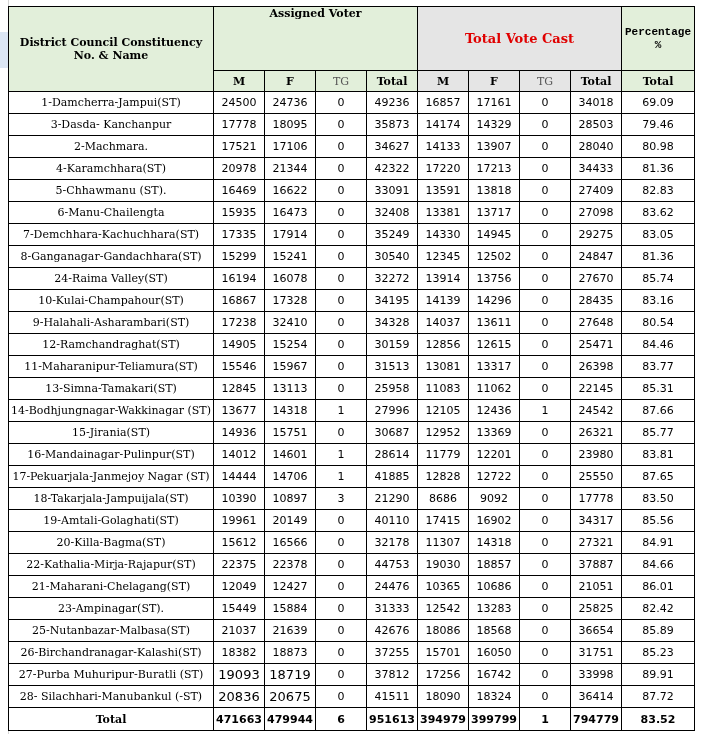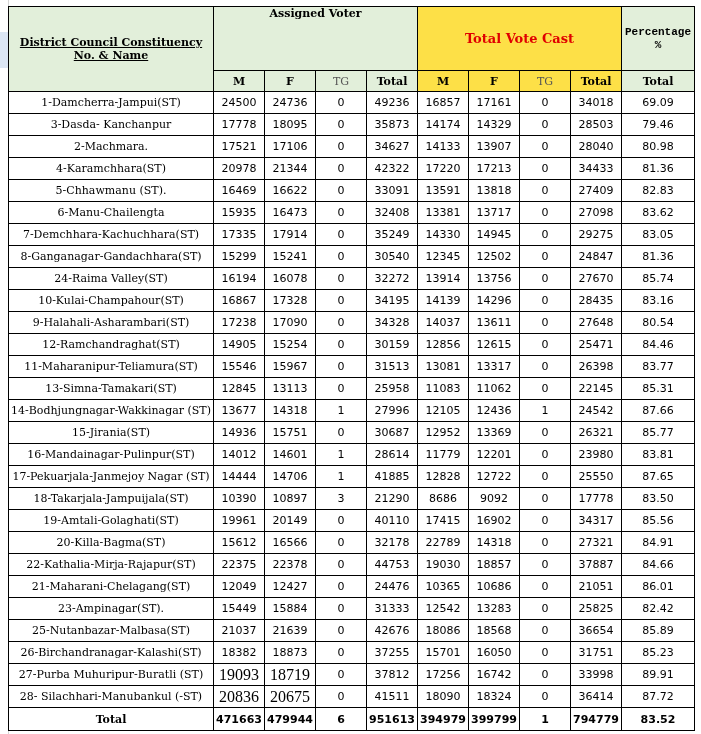--- a/index.html
+++ b/index.html
@@ -2,27 +2,27 @@
 <html><head>
 <meta charset="utf-8">
 <style>
   html, body { margin:0; padding:0; background:#ffffff; }
   body { width:701px; height:734px; position:relative; overflow:hidden; font-family:"DejaVu Serif", serif; }
   .gutter { position:absolute; left:0; top:0; width:8px; height:734px; background:#ffffff; border-right:1px solid #d4d4d4; }
   .gutter .sel { position:absolute; left:0; top:32px; width:8px; height:36px; background:#dce6f4; }
   table.sheet { position:absolute; left:8px; top:6px; border-collapse:collapse; table-layout:fixed; }
   table.sheet td, table.sheet th { border:1px solid #000; padding:0; overflow:hidden; white-space:nowrap; }
   th.hdr { background:#e2efda; font-weight:bold; font-size:11px; color:#000; text-align:center; }
-  th.hdr.yellow { background:#fde047; }
+  th.hdr.yellow { background:#e5e5e5; }
   th.title-red { color:#e00000; font-size:13px; }
   th.sub { height:20px; font-size:11px; }
   th.tg-sub { color:#555; font-weight:normal; font-family:"DejaVu Serif", serif; }
   td.name { font-size:11px; text-align:center; padding-left:3px; font-family:"DejaVu Serif", serif; }
   td.num { font-family:"DejaVu Sans", sans-serif; font-size:11px; text-align:center; height:21px; }
-  td.num.big { font-size:16px;font-family:Liberation Serif, serif; }
+  td.num.big { font-size:13px; }
   tr.total td { font-weight:bold; font-size:11px; height:22px; font-family:"DejaVu Sans", sans-serif; }
   tr.total td.name { text-align:center; font-family:"DejaVu Serif", serif; }
 </style>
 </head>
 <body>
 
 <div class="gutter">
     <div class="sel"></div>
   </div>
 
@@ -34,21 +34,21 @@
       <col style="width:51px">
       <col style="width:51px">
     <col style="width:51px">
       <col style="width:51px">
       <col style="width:51px">
       <col style="width:51px">
       <col style="width:73px">
   </colgroup>
   <thead>
     <tr style="height:64px">
-      <th class="hdr" rowspan="2" style="white-space:normal;line-height:13px;padding:0 6px;text-decoration:underline;">District Council Constituency No. &amp; Name</th>
+      <th class="hdr" rowspan="2" style="white-space:normal;line-height:13px;padding:0 6px;">District Council Constituency No. &amp; Name</th>
       <th class="hdr" colspan="4" style="vertical-align:top;">Assigned Voter</th>
       <th class="hdr yellow title-red" colspan="4">Total Vote Cast</th>
       <th class="hdr" style="white-space:normal;line-height:13px;font-family:Liberation Mono, monospace;">Percentage %</th>
     </tr>
     <tr>
       <th class="hdr sub">M</th>
       <th class="hdr sub">F</th>
       <th class="hdr sub tg-sub">TG</th>
       <th class="hdr sub">Total</th>
       <th class="hdr sub yellow">M</th>
@@ -175,21 +175,21 @@
         <td class="num">34195</td>
         <td class="num">14139</td>
         <td class="num">14296</td>
         <td class="num">0</td>
         <td class="num">28435</td>
         <td class="num">83.16</td>
       </tr>
       <tr>
         <td class="name">9-Halahali-Asharambari(ST)</td>
         <td class="num">17238</td>
-        <td class="num">17090</td>
+        <td class="num">32410</td>
         <td class="num">0</td>
         <td class="num">34328</td>
         <td class="num">14037</td>
         <td class="num">13611</td>
         <td class="num">0</td>
         <td class="num">27648</td>
         <td class="num">80.54</td>
       </tr>
       <tr>
         <td class="name">12-Ramchandraghat(ST)</td>
@@ -298,21 +298,21 @@
         <td class="num">0</td>
         <td class="num">34317</td>
         <td class="num">85.56</td>
       </tr>
       <tr>
         <td class="name">20-Killa-Bagma(ST)</td>
         <td class="num">15612</td>
         <td class="num">16566</td>
         <td class="num">0</td>
         <td class="num">32178</td>
-        <td class="num">22789</td>
+        <td class="num">11307</td>
         <td class="num">14318</td>
         <td class="num">0</td>
         <td class="num">27321</td>
         <td class="num">84.91</td>
       </tr>
       <tr>
         <td class="name">22-Kathalia-Mirja-Rajapur(ST)</td>
         <td class="num">22375</td>
         <td class="num">22378</td>
         <td class="num">0</td>

